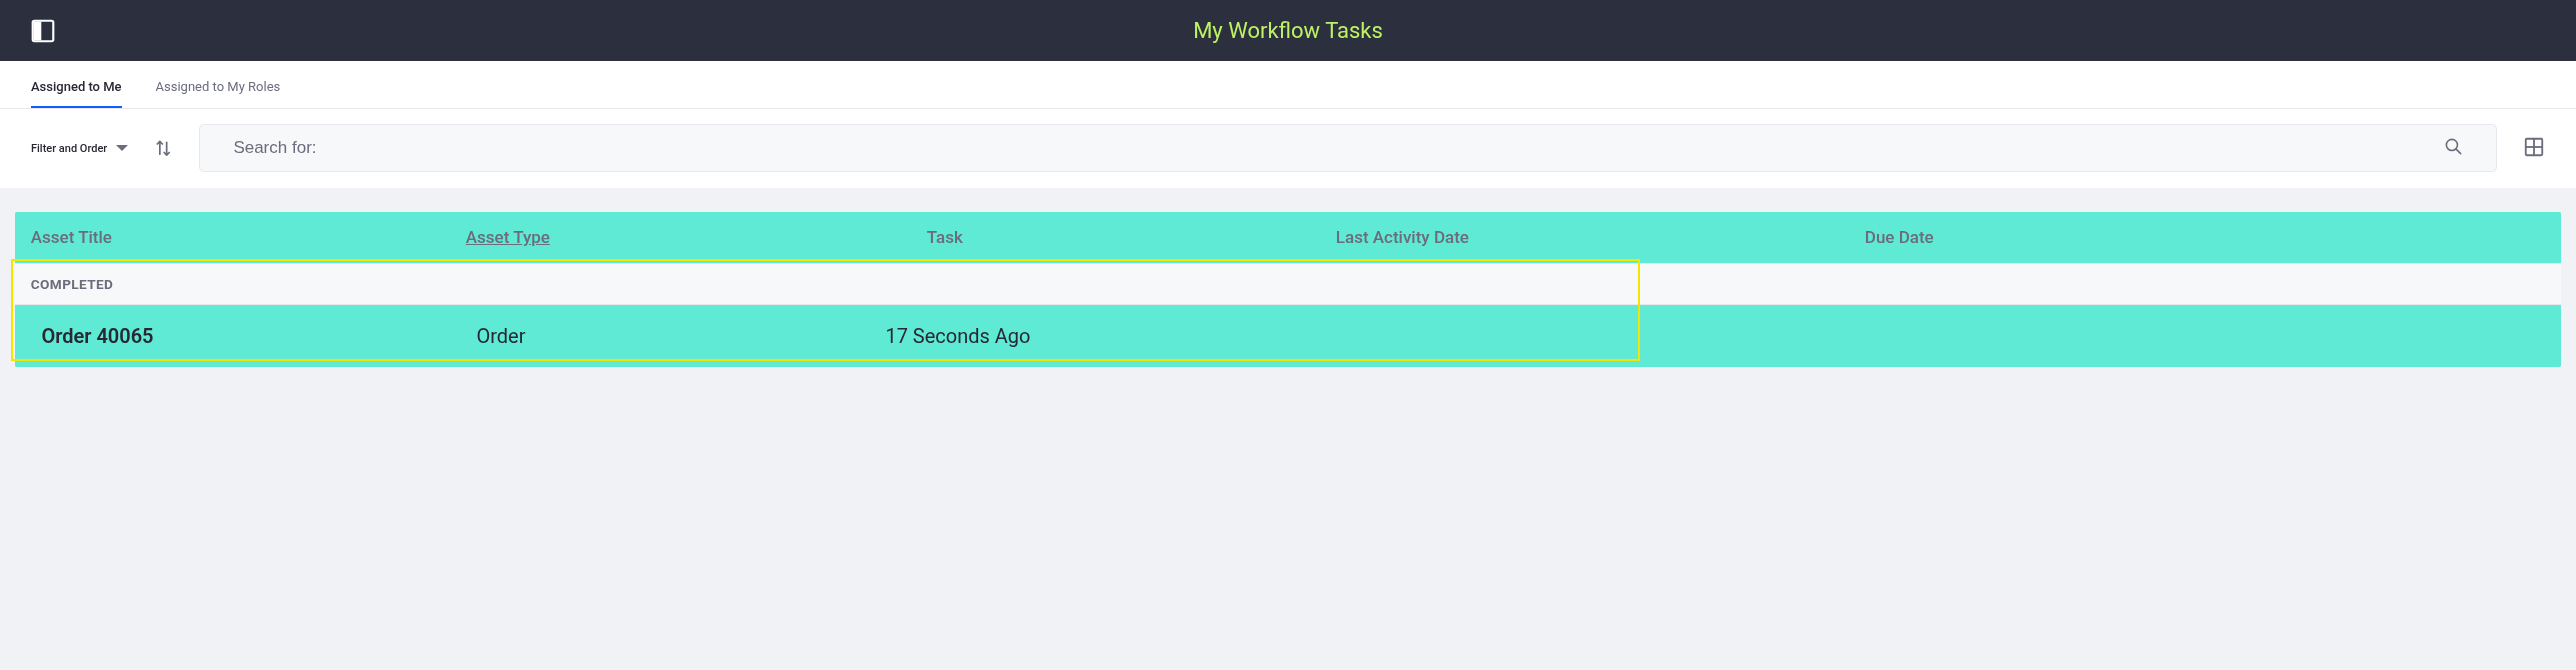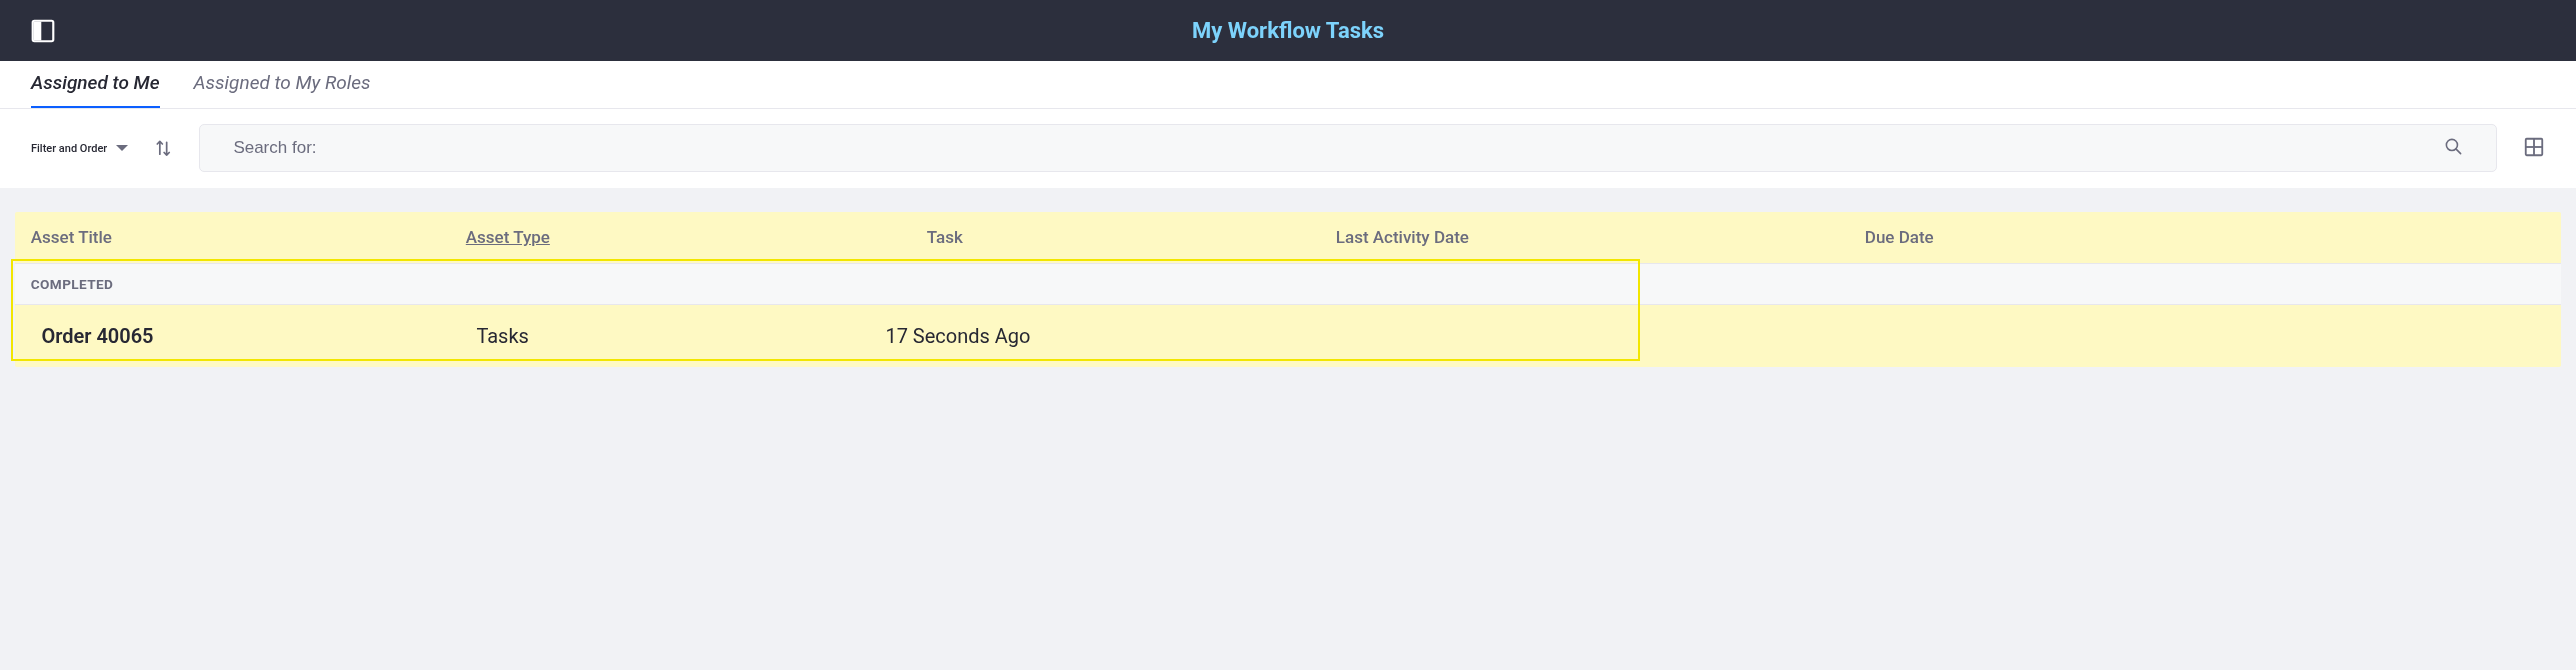--- a/index.html
+++ b/index.html
@@ -19,40 +19,39 @@
     }
     .toggle-sidebar-icon {
       width: 24px;
       height: 24px;
       display: inline-block;
     }
     .header-title {
       position: absolute;
       left: 50%;
       transform: translateX(-50%);
-      color: #7dd3fc;
-      font-weight: 700;
+      color: #bef264;
+      font-weight: 400;
       font-size: 22px;
     }
     .tabs-row {
       background: #ffffff;
       display: flex;
       align-items: flex-end;
       padding: 0 31px;
       height: 48px;
       border-bottom: 0.9px solid #e7e7ed;
     }
     .tab {
       padding: 13.6px 0 12px 0;
       margin-right: 34px;
-      font-size: 19px;
+      font-size: 13px;
       color: #6b6c7e;
       cursor: pointer;
       border-bottom: 2.6px solid transparent;
-      font-style: italic;
     }
     .tab.active {
       color: #272833;
       font-weight: 500;
       border-bottom: 2.6px solid #0b5fff;
     }
     .toolbar {
       background: #ffffff;
       display: flex;
       align-items: center;
@@ -98,21 +97,21 @@
       color: #6b6c7e;
       outline: none;
     }
     .search-input::placeholder { color: #6b6c7e; }
     .search-icon { color: #6b6c7e; cursor: pointer; }
     .view-toggle { color: #6b6c7e; cursor: pointer; }
     .content-area {
       padding: 24px 15.4px 15.4px 15.4px;
     }
     .card {
-      background: #fef9c3;
+      background: #5eead4;
       border-radius: 1.7px;
       position: relative;
     }
     .table-header-row {
       display: flex;
       align-items: center;
       padding: 15.4px 15.4px;
       font-size: 17px;
       color: #6b6c7e;
       font-weight: 500;
@@ -203,20 +202,20 @@
     <div class="table-header-row">
       <div class="col-asset-title">Asset Title</div>
       <div class="col-asset-type">Asset Type</div>
       <div class="col-task">Task</div>
       <div class="col-last-activity">Last Activity Date</div>
       <div class="col-due-date">Due Date</div>
     </div>
     <div class="group-row">COMPLETED</div>
     <div class="data-row">
       <div class="col-asset-title">Order 40065</div>
-      <div class="col-task">Tasks</div>
+      <div class="col-task">Order</div>
       <div class="col-last-activity">17 Seconds Ago</div>
       <div class="col-due-date"></div>
     </div>
     <div class="highlight-box"></div>
   </div>
 </div>
 
 
 </body></html>

